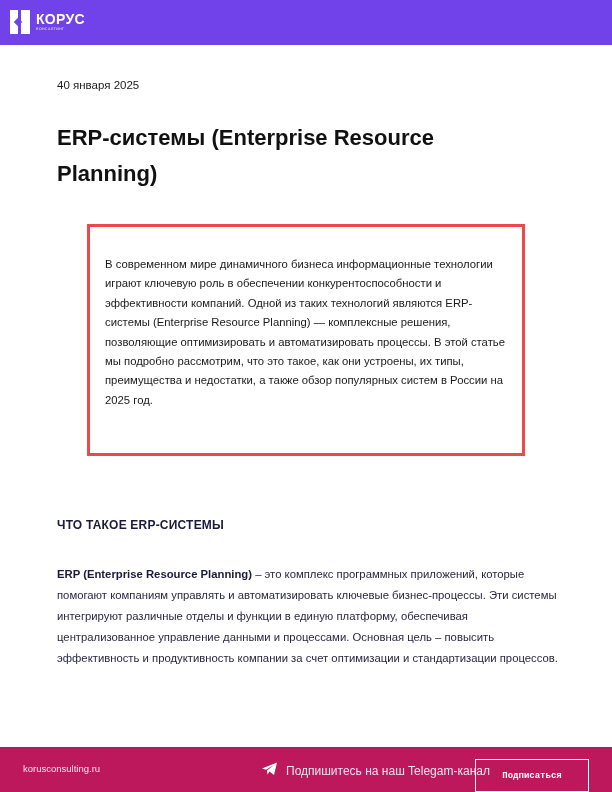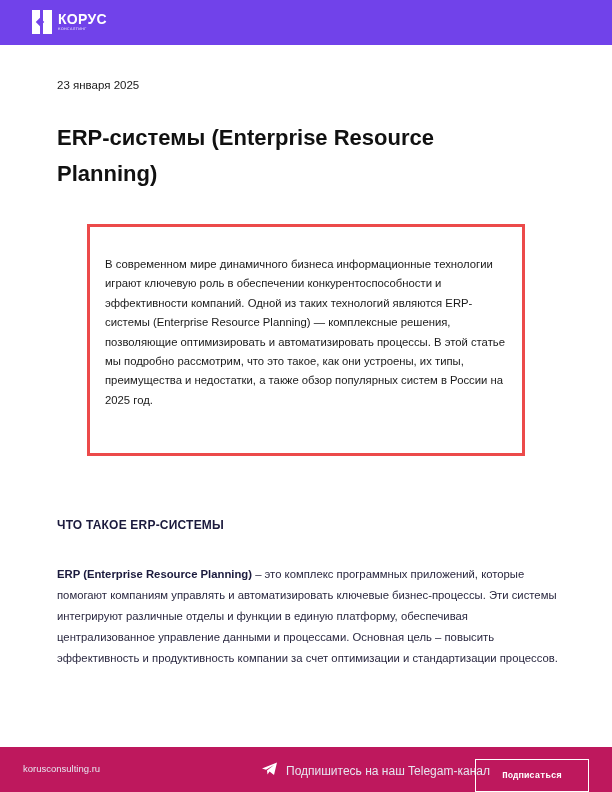--- a/index.html
+++ b/index.html
@@ -1,18 +1,18 @@
 <!DOCTYPE html>
 <html><head>
 <meta charset="utf-8">
 <style>
   html, body { margin:0; padding:0; }
   body { width:612px; height:792px; position:relative; background:#ffffff; font-family:"DejaVu Sans", sans-serif; overflow:hidden; color:#1a1a2e; }
   .header { position:absolute; left:0; top:0; width:612px; height:45px; background:#7142ea; }
-  .logo { position:absolute; left:32px; top:10px; height:24px; display:flex; align-items:center; }
+  .logo { position:absolute; left:10px; top:10px; height:24px; display:flex; align-items:center; }
   .logo-mark { width:20px; height:24px; position:relative; }
   .logo-mark .l { position:absolute; left:0; top:0; width:8px; height:24px; background:#fff; }
   .logo-mark .r { position:absolute; left:11px; top:0; width:9px; height:24px; background:#fff; }
   .logo-mark .notch { position:absolute; left:5px; top:9px; width:6px; height:6px; background:#7142ea; transform:rotate(45deg); }
   .logo-text { margin-left:6px; display:flex; flex-direction:column; line-height:1; }
   .logo-name { color:#fff; font-family:"Liberation Sans", sans-serif; font-weight:bold; font-size:14px; letter-spacing:0.3px; }
   .logo-sub { color:#fff; font-size:3.5px; margin-top:2px; letter-spacing:0.4px; opacity:0.9; }
   .write-btn { position:absolute; left:476px; top:11px; width:112px; height:22px; border:1px solid #ffffff; box-sizing:border-box; color:#fff; font-family:"Liberation Sans", sans-serif; font-weight:bold; font-size:9px; display:flex; align-items:center; justify-content:center; }
   .date { position:absolute; left:57px; top:79px; font-family:"Liberation Sans", sans-serif; font-size:11.5px; color:#1a1a1a; }
   .title { position:absolute; left:57px; top:120px; width:480px; font-family:"Liberation Sans", sans-serif; font-weight:bold; font-size:22px; line-height:36px; color:#111; margin:0; }
@@ -37,21 +37,21 @@
         <div class="r"></div>
         <div class="notch"></div>
     </div>
     <div class="logo-text">
       <span class="logo-name">КОРУС</span>
       <span class="logo-sub">КОНСАЛТИНГ</span>
     </div>
   </div>
 </div>
 
-<div class="date">23 января 2025</div>
+<div class="date">40 января 2025</div>
 <h1 class="title">ERP-системы (Enterprise Resource Planning)</h1>
 
 <div class="intro-box"></div>
 <p class="intro-text">В современном мире динамичного бизнеса информационные технологии играют ключевую роль в обеспечении конкурентоспособности и эффективности компаний. Одной из таких технологий являются ERP-системы (Enterprise Resource Planning) — комплексные решения, позволяющие оптимизировать и автоматизировать процессы. В этой статье мы подробно рассмотрим, что это такое, как они устроены, их типы, преимущества и недостатки, а также обзор популярных систем в России на 2025 год.</p>
 
 <h2 class="section-h">ЧТО ТАКОЕ ERP-СИСТЕМЫ</h2>
 <p class="body-text"><b>ERP (Enterprise Resource Planning)</b><span> – это комплекс программных приложений, которые помогают компаниям управлять и автоматизировать ключевые бизнес-процессы. Эти системы интегрируют различные отделы и функции в единую платформу, обеспечивая централизованное управление данными и процессами. Основная цель – повысить эффективность и продуктивность компании за счет оптимизации и стандартизации процессов.</span></p>
 
 <div class="footer">
   <span class="site">korusconsulting.ru</span>

